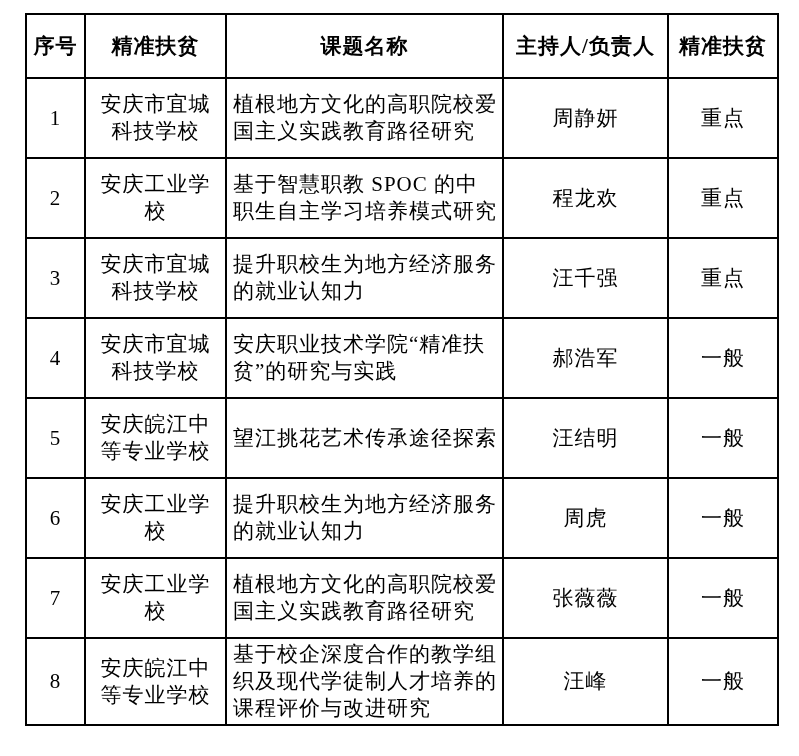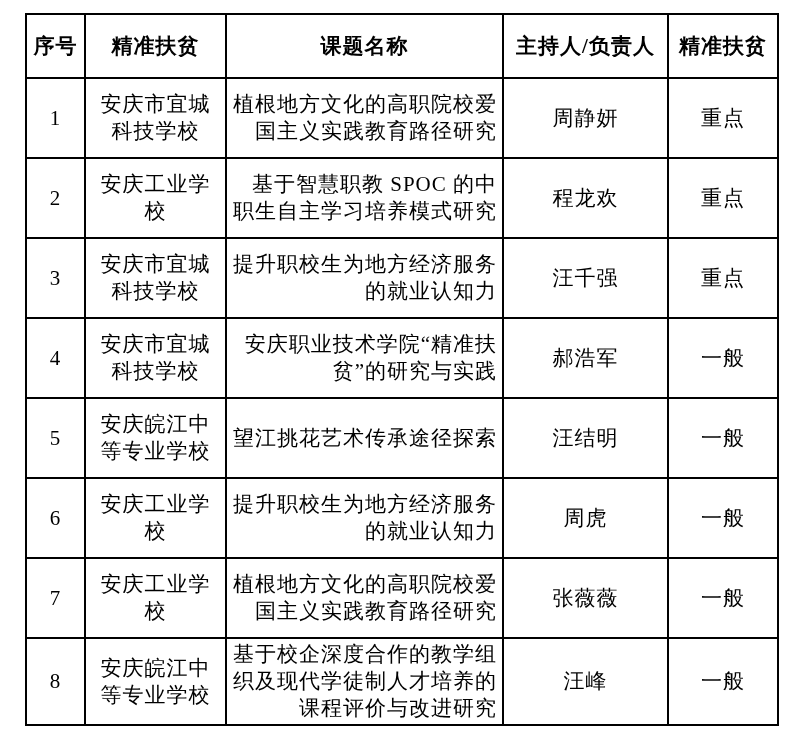--- a/index.html
+++ b/index.html
@@ -40,21 +40,21 @@
   }
   .doc-table th {
     font-weight: bold;
     height: 58px;
     padding: 2px 2px;
   }
   .doc-table td {
     height: 74px;
   }
   .doc-table td.cell-topic {
-    text-align: right;
+    text-align: left;
     padding: 2px 5px 2px 6px;
   }
 </style>
 </head>
 <body>
 
 <table class="doc-table">
   <colgroup>
     <col class="c-no">
     <col class="c-unit">

